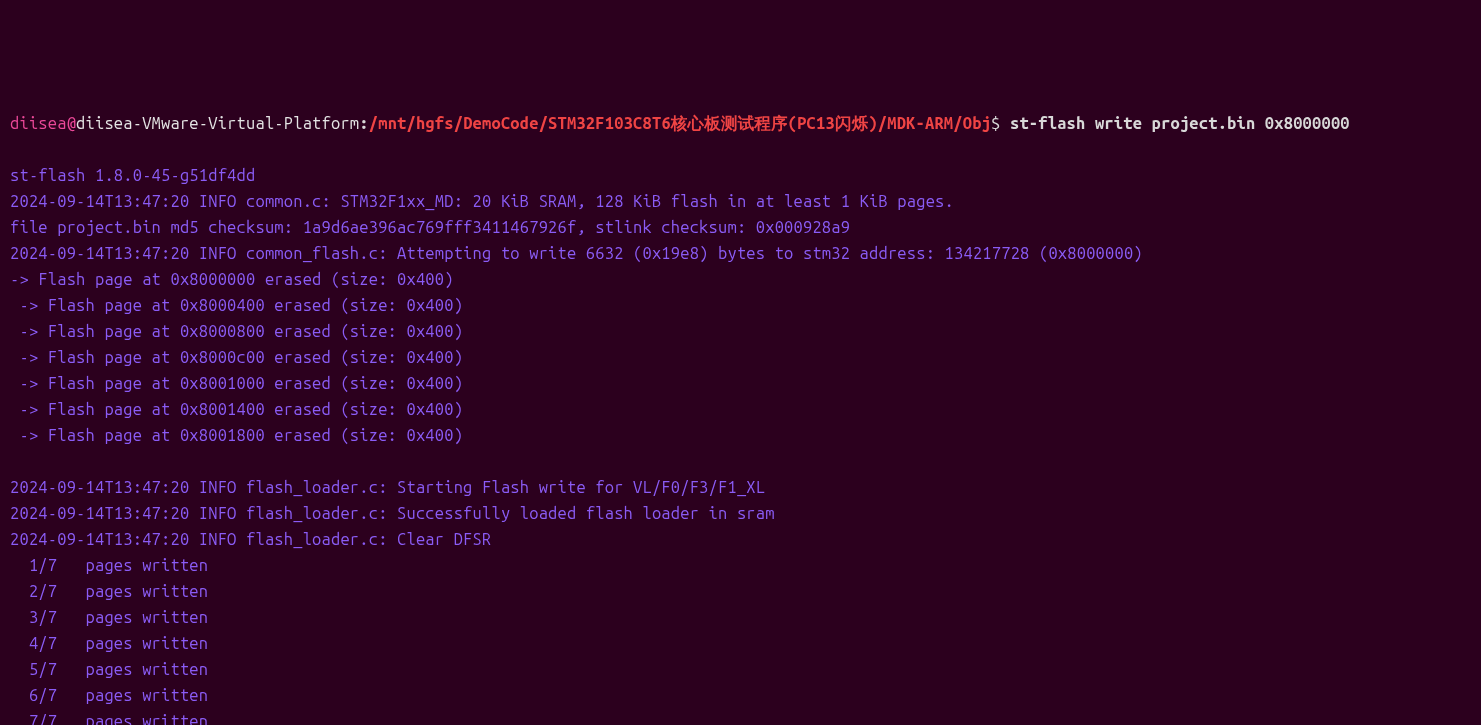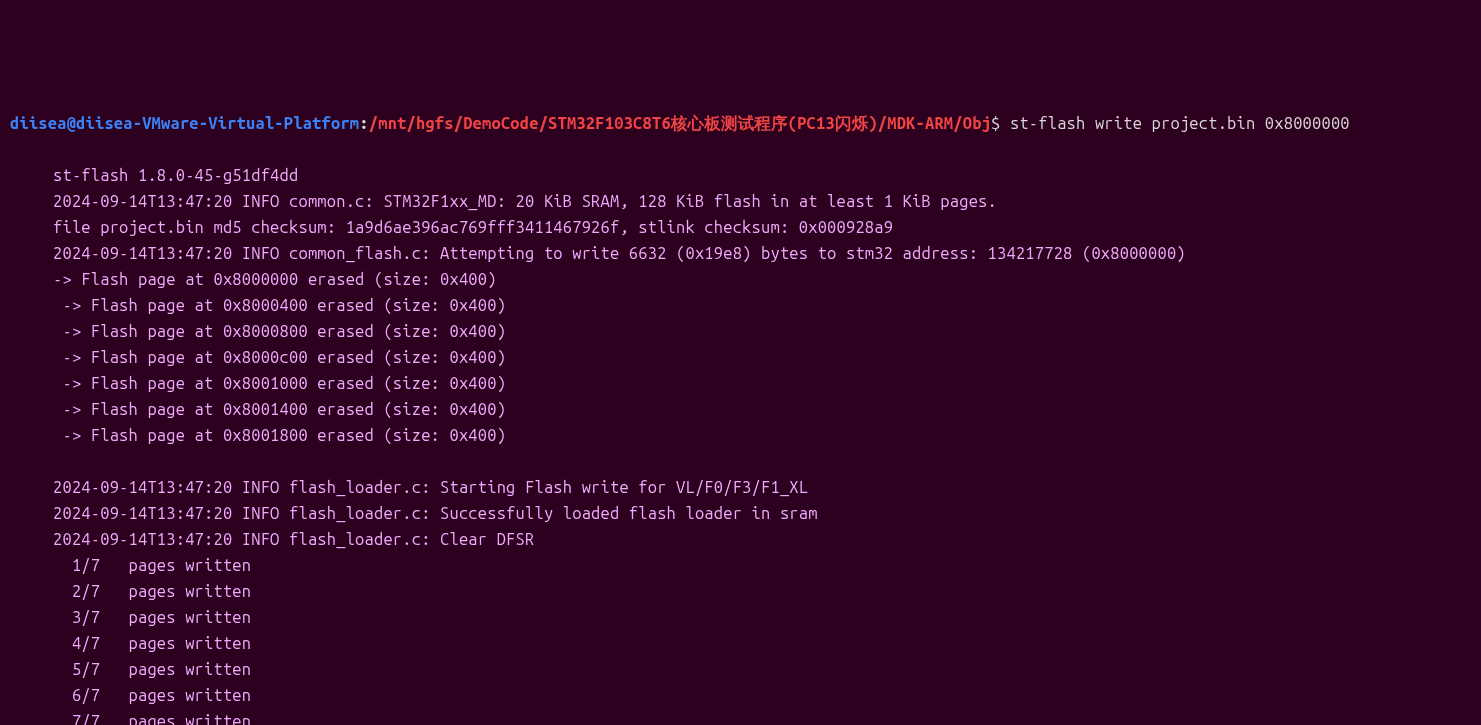--- a/index.html
+++ b/index.html
@@ -10,27 +10,27 @@
     font-size: 16.5px;
     line-height: 26px;
     padding: 6px 10px;
     white-space: pre;
     width: 1481px;
     height: 725px;
     overflow: hidden;
     letter-spacing: 0.2px;
   }
   .line { white-space: pre; }
-  .user { color: #3b82f6; font-weight: bold; }
-  .host { color: #3b82f6; font-weight: bold; text-align: center; }
+  .user { color: #ec4899; font-weight: normal; }
+  .host { color: #e5e5e5; font-weight: normal; text-align: center; }
   .colon { color: #d8d8d8; font-weight: bold; }
   .path { color: #ef4444; font-weight: bold; }
   .dollar { color: #d8d8d8; }
-  .cmd  { color: #d8d8d8; }
-  .out  { color: #f0abfc; margin-left: 43px; }
+  .cmd  { color: #d8d8d8; font-weight: bold; }
+  .out  { color: #8b5cf6; }
   .blank { height: 26px; }
 </style>
 </head>
 <body>
 
 
 
 <div id="terminal"><div class="line"><span class="user">diisea</span><span class="user">@</span><span class="host">diisea-VMware-Virtual-Platform</span><span class="colon">:</span><span class="path">/mnt/hgfs/DemoCode/STM32F103C8T6核心板测试程序(PC13闪烁)/MDK-ARM/Obj</span><span class="dollar">$</span><span class="cmd"> st-flash write project.bin 0x8000000</span></div><div class="blank"> </div><div class="line out">st-flash 1.8.0-45-g51df4dd</div><div class="line out">2024-09-14T13:47:20 INFO common.c: STM32F1xx_MD: 20 KiB SRAM, 128 KiB flash in at least 1 KiB pages.</div><div class="line out">file project.bin md5 checksum: 1a9d6ae396ac769fff3411467926f, stlink checksum: 0x000928a9</div><div class="line out">2024-09-14T13:47:20 INFO common_flash.c: Attempting to write 6632 (0x19e8) bytes to stm32 address: 134217728 (0x8000000)</div><div class="line out">-&gt; Flash page at 0x8000000 erased (size: 0x400)</div><div class="line out"> -&gt; Flash page at 0x8000400 erased (size: 0x400)</div><div class="line out"> -&gt; Flash page at 0x8000800 erased (size: 0x400)</div><div class="line out"> -&gt; Flash page at 0x8000c00 erased (size: 0x400)</div><div class="line out"> -&gt; Flash page at 0x8001000 erased (size: 0x400)</div><div class="line out"> -&gt; Flash page at 0x8001400 erased (size: 0x400)</div><div class="line out"> -&gt; Flash page at 0x8001800 erased (size: 0x400)</div><div class="blank"> </div><div class="line out">2024-09-14T13:47:20 INFO flash_loader.c: Starting Flash write for VL/F0/F3/F1_XL</div><div class="line out">2024-09-14T13:47:20 INFO flash_loader.c: Successfully loaded flash loader in sram</div><div class="line out">2024-09-14T13:47:20 INFO flash_loader.c: Clear DFSR</div><div class="line out">  1/7   pages written</div><div class="line out">  2/7   pages written</div><div class="line out">  3/7   pages written</div><div class="line out">  4/7   pages written</div><div class="line out">  5/7   pages written</div><div class="line out">  6/7   pages written</div><div class="line out">  7/7   pages written</div></div>
 
 

